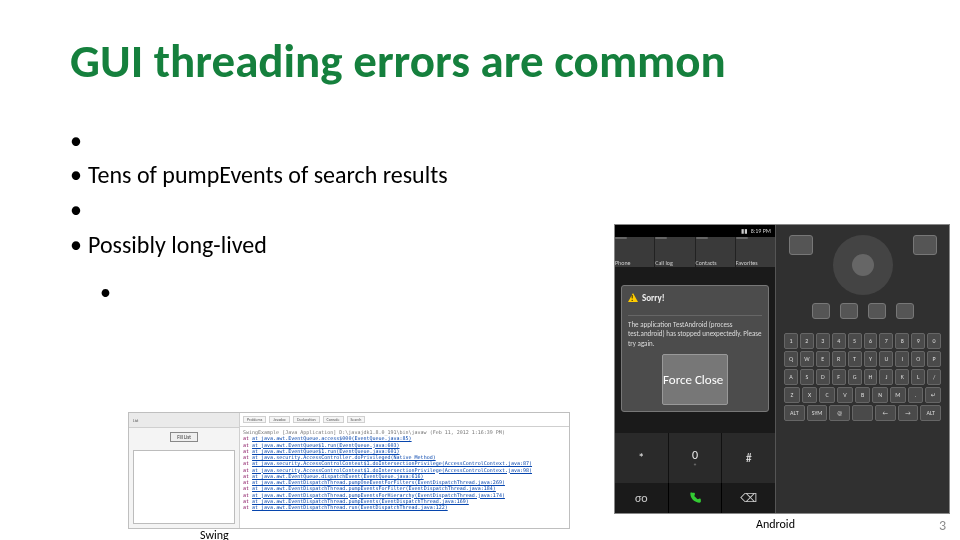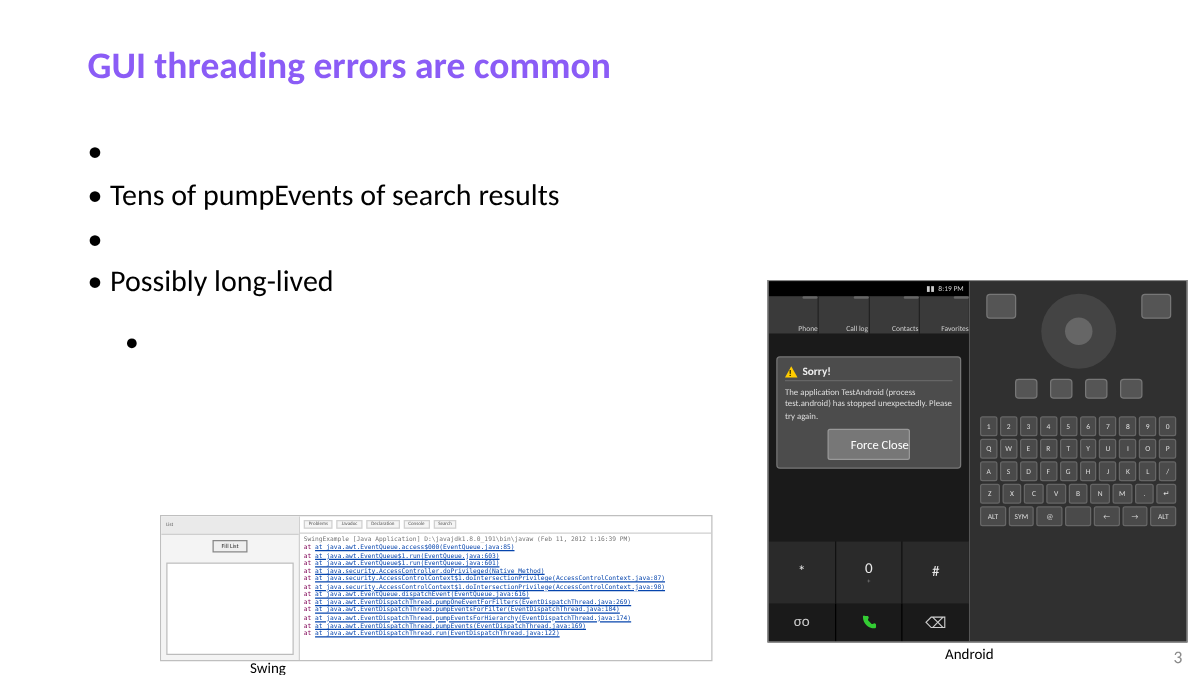--- a/index.html
+++ b/index.html
@@ -1,18 +1,18 @@
 <!DOCTYPE html>
 <html><head>
 <meta charset="utf-8">
 <style>
   html,body{margin:0;padding:0}
   body{width:960px;height:540px;background:#fff;font-family:"Calibri","Segoe UI",Arial,sans-serif;color:#000;position:relative;overflow:hidden}
   .slide{padding:36px 70px 0 70px;position:relative;height:100%}
-  h1{font-size:30px;font-weight:700;color:#8b5cf6;margin:0 0 36px 0;line-height:1.1}
+  h1{font-size:47px;font-weight:700;color:#15803d;margin:0 0 36px 0;line-height:1.1}
   .bullets{font-size:24px;line-height:1.45}
   .bullets .row{display:flex}
   .bullets .dot{width:18px;flex:0 0 18px}
   .sub{margin-top:14px;font-size:22px}
   .sub .row{padding-left:30px}
 
   
   .swing-fig{position:absolute;left:128px;top:412px;width:440px;height:115px;border:1px solid #bfbfbf;background:#fff;display:flex;font-size:5px;line-height:1.25;overflow:hidden}
   .swing-left{width:110px;border-right:1px solid #d0d0d0;background:#f4f4f4;display:flex;flex-direction:column}
   .swing-tb{height:14px;background:#eaeaea;border-bottom:1px solid #cfcfcf;display:flex;align-items:center;gap:6px;padding:0 4px;font-size:4px;color:#555}
@@ -24,30 +24,30 @@
   .swing-code{flex:1;padding:2px 3px;font-family:Consolas,monospace;color:#333}
   .swing-code .lk{color:#0645ad;text-decoration:underline}
   .swing-code .kw{color:#7f0055}
   .swing-caption{position:absolute;left:200px;top:528px;font-size:12px;color:#000}
 
   
   .android-fig{position:absolute;left:614px;top:224px;width:334px;height:288px;background:#2b2b2b;border:1px solid #888;display:flex;overflow:hidden}
   .phone{flex:0 0 160px;background:#111;border-right:1px solid #555;display:flex;flex-direction:column;color:#ddd}
   .ph-status{height:12px;background:#000;display:flex;justify-content:flex-end;align-items:center;gap:3px;padding:0 4px;font-size:6px;color:#ccc}
   .ph-tabs{height:30px;background:#3a3a3a;display:flex}
-  .ph-tab{flex:1;display:flex;flex-direction:column;align-items:flex-end;justify-content:center;gap:20px;font-size:6px;color:#ccc;border-right:1px solid #222}
+  .ph-tab{flex:1;display:flex;flex-direction:column;align-items:flex-start;justify-content:center;gap:20px;font-size:6px;color:#ccc;border-right:1px solid #222}
   .ph-tab:last-child{border-right:none}
   .ph-tab .ico{width:12px;height:12px;border-radius:3px;background:#666}
   .ph-body{flex:1;background:#1a1a1a;position:relative}
   .dialog{position:absolute;left:6px;right:6px;top:18px;background:#4c4c4c;border:1px solid #777;border-radius:3px;padding:6px;color:#eee}
-  .dialog-h{display:flex;align-items:center;gap:4px;font-size:9px;font-weight:700;border-bottom:1px solid #666;padding-bottom:1px;margin-bottom:4px}
+  .dialog-h{display:flex;align-items:center;gap:4px;font-size:9px;font-weight:700;border-bottom:1px solid #666;padding-bottom:12px;margin-bottom:4px}
   .tri{width:0;height:0;border-left:5px solid transparent;border-right:5px solid transparent;border-bottom:9px solid #ffcc00;position:relative}
   .tri::after{content:"!";position:absolute;left:-2px;top:1px;font-size:7px;color:#000;font-weight:700}
   .dialog-b{font-size:7px;line-height:1.35;color:#ddd}
-  .force{margin:6px auto 0;width:64px;text-align:right;font-size:10px;padding:5px 0;background:#777;border:1px solid #999;border-radius:2px;color:#fff}
+  .force{margin:6px auto 0;width:64px;text-align:left;font-size:13px;padding:17px 0;background:#777;border:1px solid #999;border-radius:2px;color:#fff}
   .ph-dial{height:50px;background:#2a2a2a;display:flex}
   .ph-dkey{flex:1;display:flex;flex-direction:column;align-items:center;justify-content:center;font-size:12px;color:#eaeaea;border-right:1px solid #111}
   .ph-dkey:last-child{border-right:none}
   .ph-dkey small{font-size:5px;color:#888}
   .ph-call{height:30px;background:#1a1a1a;display:flex}
   .ph-ckey{flex:1;display:flex;align-items:center;justify-content:center;border-right:1px solid #000;font-size:12px;color:#ccc}
   .ph-ckey:last-child{border-right:none}
   .phone-ico{width:14px;height:14px}
 
   .hw{flex:1;background:#303030;display:flex;flex-direction:column;gap:8px;padding:10px 8px}

